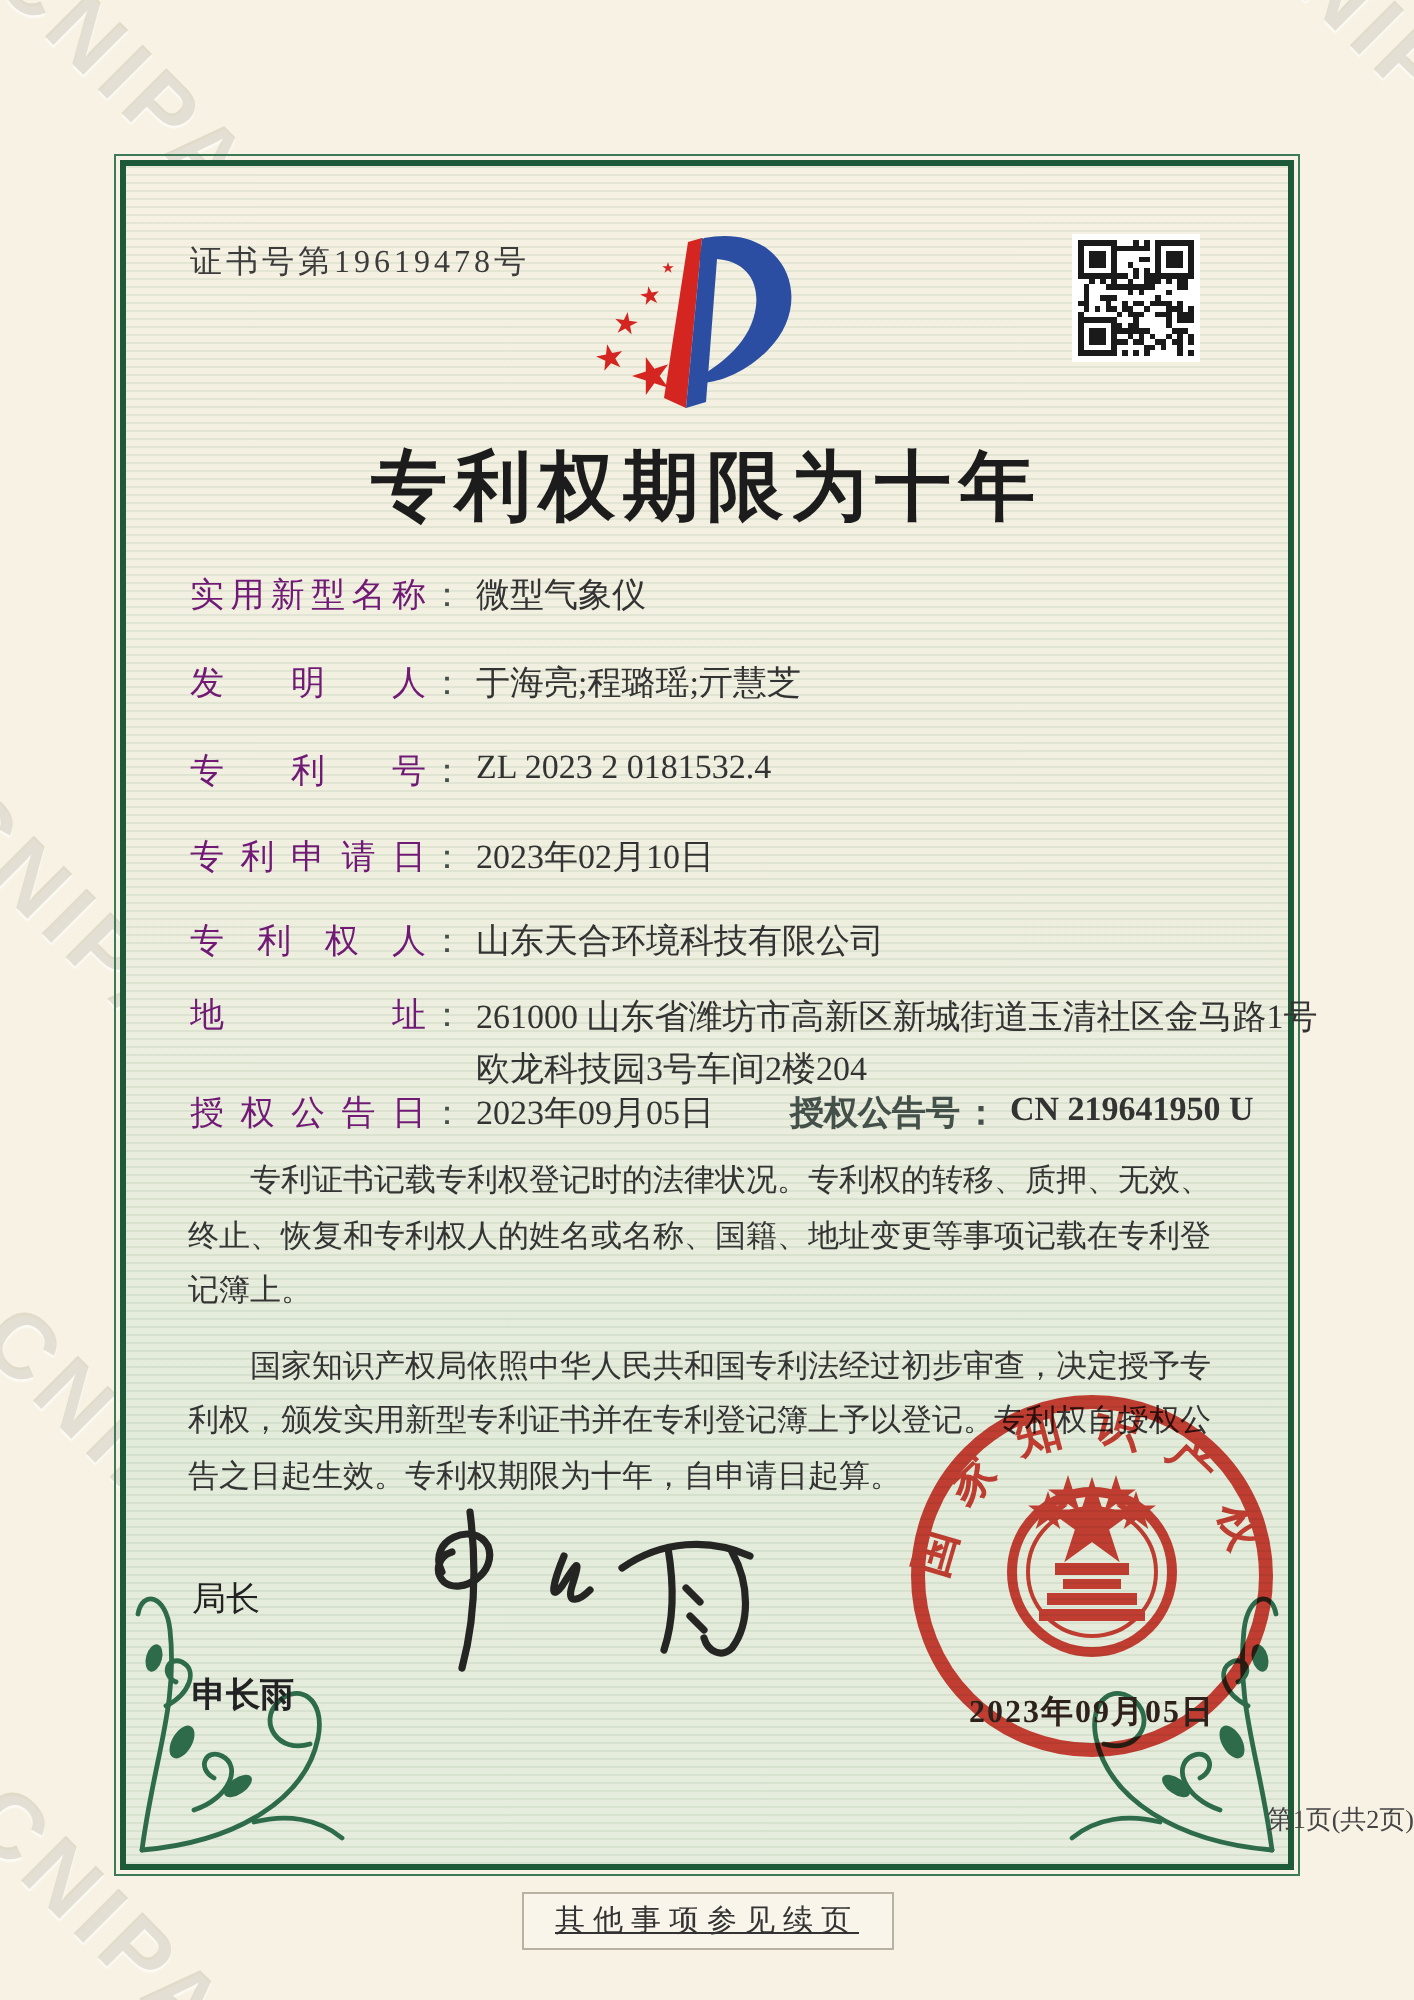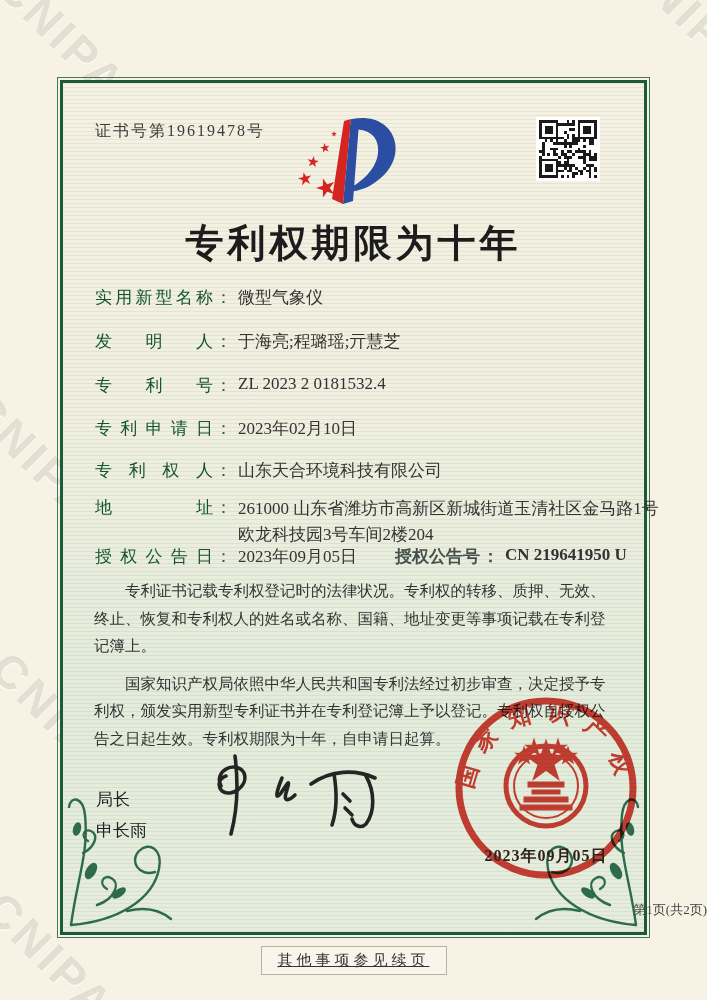--- a/index.html
+++ b/index.html
@@ -29,34 +29,34 @@
 
   .logo{position:absolute;left:292px;top:106px;}
   .qr{position:absolute;left:536px;top:117px;width:64px;height:64px;background:#fff;padding:3px;box-sizing:border-box;}
   .qr svg{display:block;width:100%;height:100%;}
 
   .title{position:absolute;left:0;top:218px;width:707px;text-align:center;
          font-size:38px;font-weight:bold;letter-spacing:4px;color:#1c1c1c;}
 
   .frow{position:absolute;left:95px;font-size:17px;color:#3a3a3a;white-space:nowrap;}
   .flabel{display:inline-block;width:118px;text-align:justify;text-align-last:justify;
-          color:#14532d;vertical-align:top;}
+          color:#701a75;vertical-align:top;}
   .fcolon{display:inline-block;margin:0 6px 0 2px;color:#44504a;vertical-align:top;}
   .fvalue{color:#333;vertical-align:top;}
   .fvalue.wrap{display:inline-block;white-space:normal;width:425px;line-height:1.55;}
   .pair2{margin-left:38px;font-weight:bold;}
   .pair2 .flabel2{color:#44504a;}
   .pair2 .fcolon2{margin:0 6px 0 2px;color:#44504a;}
 
   .paras{position:absolute;left:94px;top:577px;width:522px;font-size:15.5px;line-height:1.78;color:#343434;}
   .paras p{margin:0 0 10px 0;text-indent:2em;}
 
   .officer{position:absolute;left:96px;top:788px;font-family:"Liberation Sans","DejaVu Sans",sans-serif;
            font-size:17px;color:#222;}
-  .officer .name{margin-top:8px;font-weight:normal;}
+  .officer .name{margin-top:25px;font-weight:bold;}
 
   .signature{position:absolute;left:185px;top:748px;}
 
   .seal{position:absolute;left:452px;top:694px;mix-blend-mode:multiply;}
   .seal-date{position:absolute;left:452px;top:846px;width:188px;text-align:center;
              font-size:16px;font-weight:bold;color:#2e211c;letter-spacing:1px;}
 
   .page-footer{position:absolute;left:0;top:901px;width:707px;text-align:right;font-size:13px;color:#444;}
 
   .note-box{position:absolute;left:50%;top:946px;transform:translateX(-50%);

